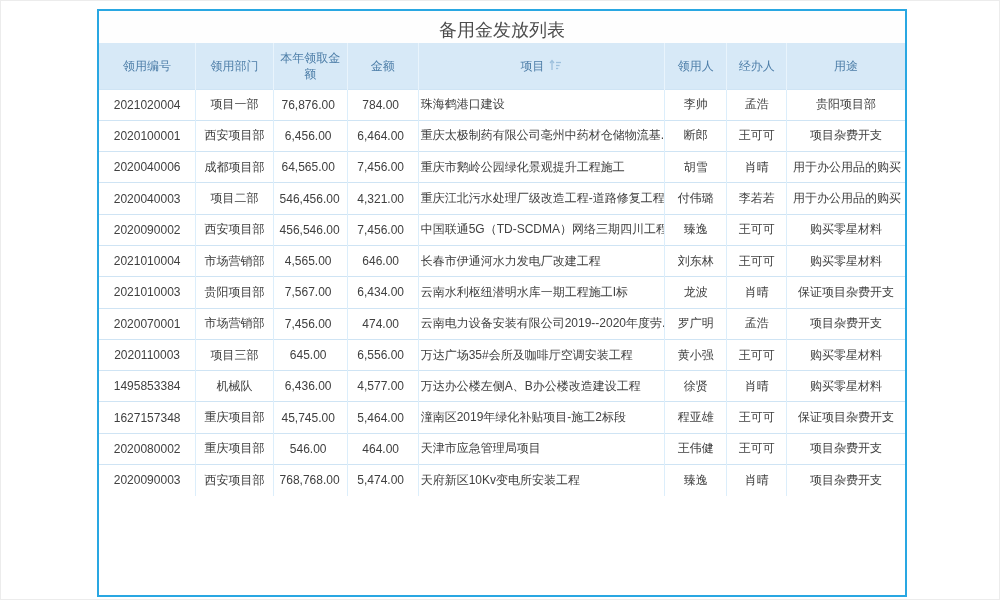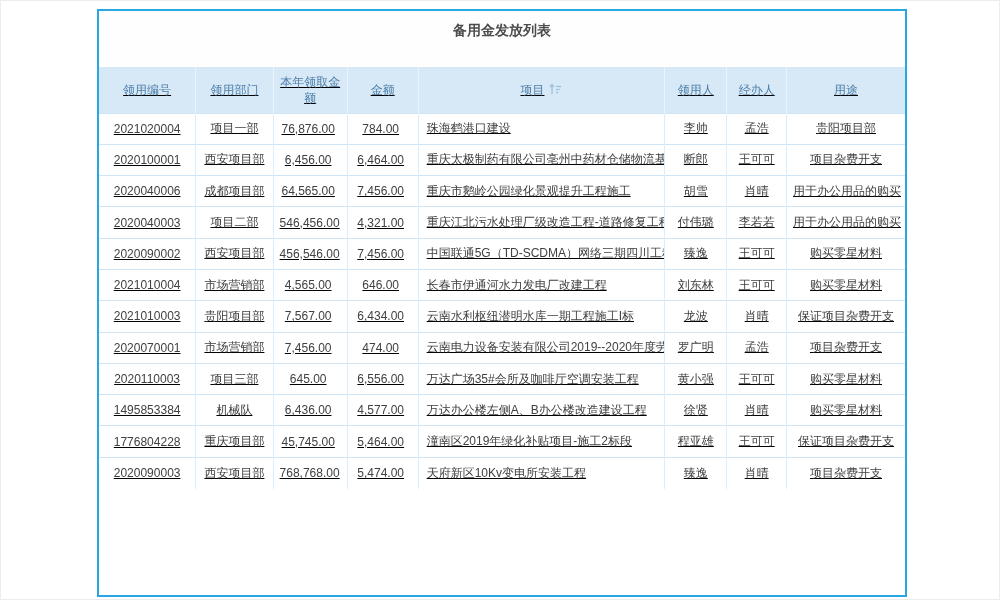--- a/index.html
+++ b/index.html
@@ -19,32 +19,31 @@
   .panel{
     position:absolute;
     left:96px;top:8px;
     width:810px;height:588px;
     box-sizing:border-box;
     border:2px solid #29a7e2;
     background:#fff;
     overflow:hidden;
   }
   .title-bar{
-    height:56px;line-height:38px;
+    height:32px;line-height:38px;
     text-align:center;
-    font-size:14px;font-weight:bold;
+    font-size:18px;font-weight:normal;
     color:#4c4c4c;
     background:#fefefe;
   }
   table.grid{
     width:100%;
     border-collapse:collapse;
     table-layout:fixed;
     font-size:12px;
-    text-decoration:underline;
   }
   .grid thead th{
     height:46px;
     background:#d7e9f7;
     color:#4d7ea8;
     font-weight:normal;
     text-align:center;
     vertical-align:middle;
     padding:2px 4px;
     border-right:1px solid #e9f4fc;
@@ -60,21 +59,21 @@
     color:#404040;
     text-align:center;
     vertical-align:middle;
     white-space:nowrap;
     overflow:hidden;
     box-sizing:border-box;
     background:#fff;
   }
   .grid tbody td:last-child{border-right:none;}
   .grid td.al-right{text-align:center;padding-right:10px;}
-  .grid td.al-left{text-align:left;padding-left:8px;}
+  .grid td.al-left{text-align:left;padding-left:2px;}
   .lnk{color:#4193d6;cursor:pointer;}
   .sort-icon{
     display:inline-block;
     vertical-align:-1px;
     margin-left:5px;
     cursor:pointer;
   }
   .sort-icon svg{display:block;}
 </style>
 </head>
@@ -211,28 +210,38 @@
             <td class="lnk">1495853384</td>
             <td>机械队</td>
             <td class="al-right">6,436.00</td>
             <td class="al-right">4,577.00</td>
             <td class="lnk al-left">万达办公楼左侧A、B办公楼改造建设工程</td>
             <td class="lnk">徐贤</td>
             <td class="lnk">肖晴</td>
             <td>购买零星材料</td>
           </tr>
           <tr>
-            <td class="lnk">1776804228</td>
+            <td class="lnk">1627157348</td>
             <td>重庆项目部</td>
             <td class="al-right">45,745.00</td>
             <td class="al-right">5,464.00</td>
             <td class="lnk al-left">潼南区2019年绿化补贴项目-施工2标段</td>
             <td class="lnk">程亚雄</td>
             <td class="lnk">王可可</td>
             <td>保证项目杂费开支</td>
+          </tr>
+          <tr>
+            <td class="lnk">2020080002</td>
+            <td>重庆项目部</td>
+            <td class="al-right">546.00</td>
+            <td class="al-right">464.00</td>
+            <td class="lnk al-left">天津市应急管理局项目</td>
+            <td class="lnk">王伟健</td>
+            <td class="lnk">王可可</td>
+            <td>项目杂费开支</td>
           </tr>
           <tr>
             <td class="lnk">2020090003</td>
             <td>西安项目部</td>
             <td class="al-right">768,768.00</td>
             <td class="al-right">5,474.00</td>
             <td class="lnk al-left">天府新区10Kv变电所安装工程</td>
             <td class="lnk">臻逸</td>
             <td class="lnk">肖晴</td>
             <td>项目杂费开支</td>

